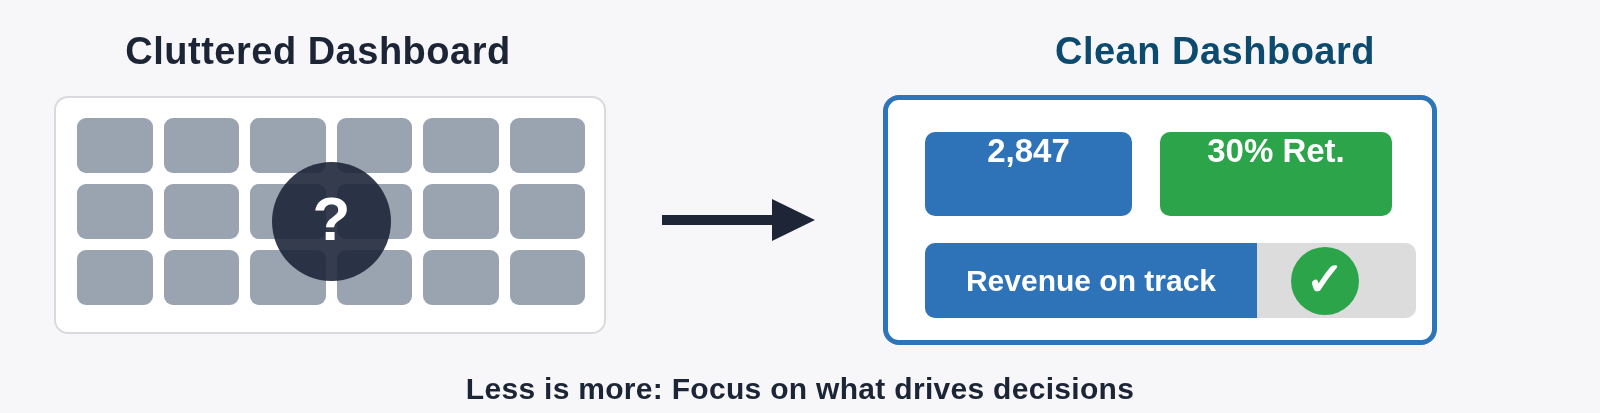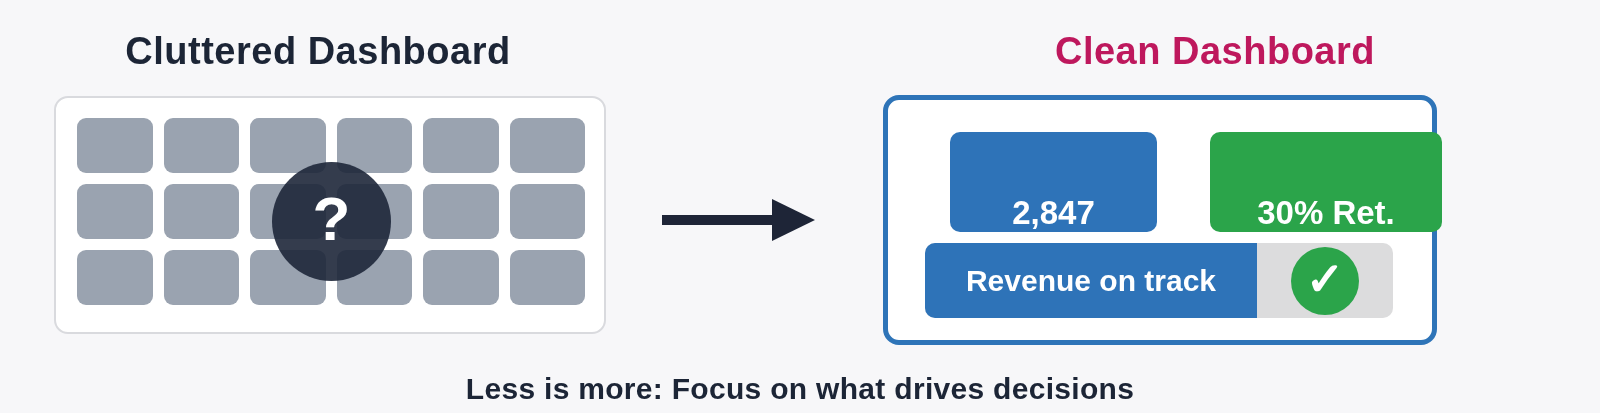--- a/index.html
+++ b/index.html
@@ -17,21 +17,21 @@
   .panel-title {
     position: absolute;
     top: 30px;
     font-size: 38px;
     font-weight: bold;
     text-align: center;
     letter-spacing: 0.5px;
     white-space: nowrap;
   }
   .title-dark { color: #1c2536; }
-  .title-blue { color: #be185d; }
+  .title-blue { color: #0c4a6e; }
 
   
   .cluttered-box {
     position: absolute;
     left: 54px;
     top: 96px;
     width: 552px;
     height: 238px;
     background: #ffffff;
     border: 2px solid #d9dade;
@@ -94,29 +94,28 @@
     box-sizing: border-box;
   }
   .metric-row {
     position: absolute;
     left: 37px;
     top: 32px;
     display: flex;
     gap: 28px;
   }
   .metric-card {
-    height: 100px;
+    height: 84px;
     border-radius: 10px;
     display: flex;
-    align-items: flex-end;
+    align-items: flex-start;
     justify-content: center;
     color: #ffffff;
     font-size: 33px;
     font-weight: bold;
-    margin-left: 25px;
   }
   .metric-blue { width: 207px; background: #2e73b8; }
   .metric-green { width: 232px; background: #2ba44a; }
 
   .status-bar {
     position: absolute;
     left: 37px;
     top: 143px;
     width: 468px;
     height: 75px;
@@ -211,21 +210,21 @@
 
 <div class="clean-box">
   <div class="metric-row">
     <div class="metric-card metric-blue" style="background: rgb(46, 115, 184);">
       <span>2,847</span>
     </div>
     <div class="metric-card metric-green" style="background: rgb(43, 164, 74);">
       <span>30% Ret.</span>
     </div>
   </div>
-  <div class="status-bar" style="background: rgb(220, 220, 221);">
+  <div class="status-bar" style="background: rgb(220, 220, 221); padding-left: 23px;">
     <div class="status-label" style="background: rgb(46, 115, 184);">
       <span>Revenue on track</span>
     </div>
     <div class="check-circle" style="background: rgb(43, 164, 74);">
       <span>✓</span>
     </div>
   </div>
 </div>
 
 <div class="caption">Less is more: Focus on what drives decisions</div>

